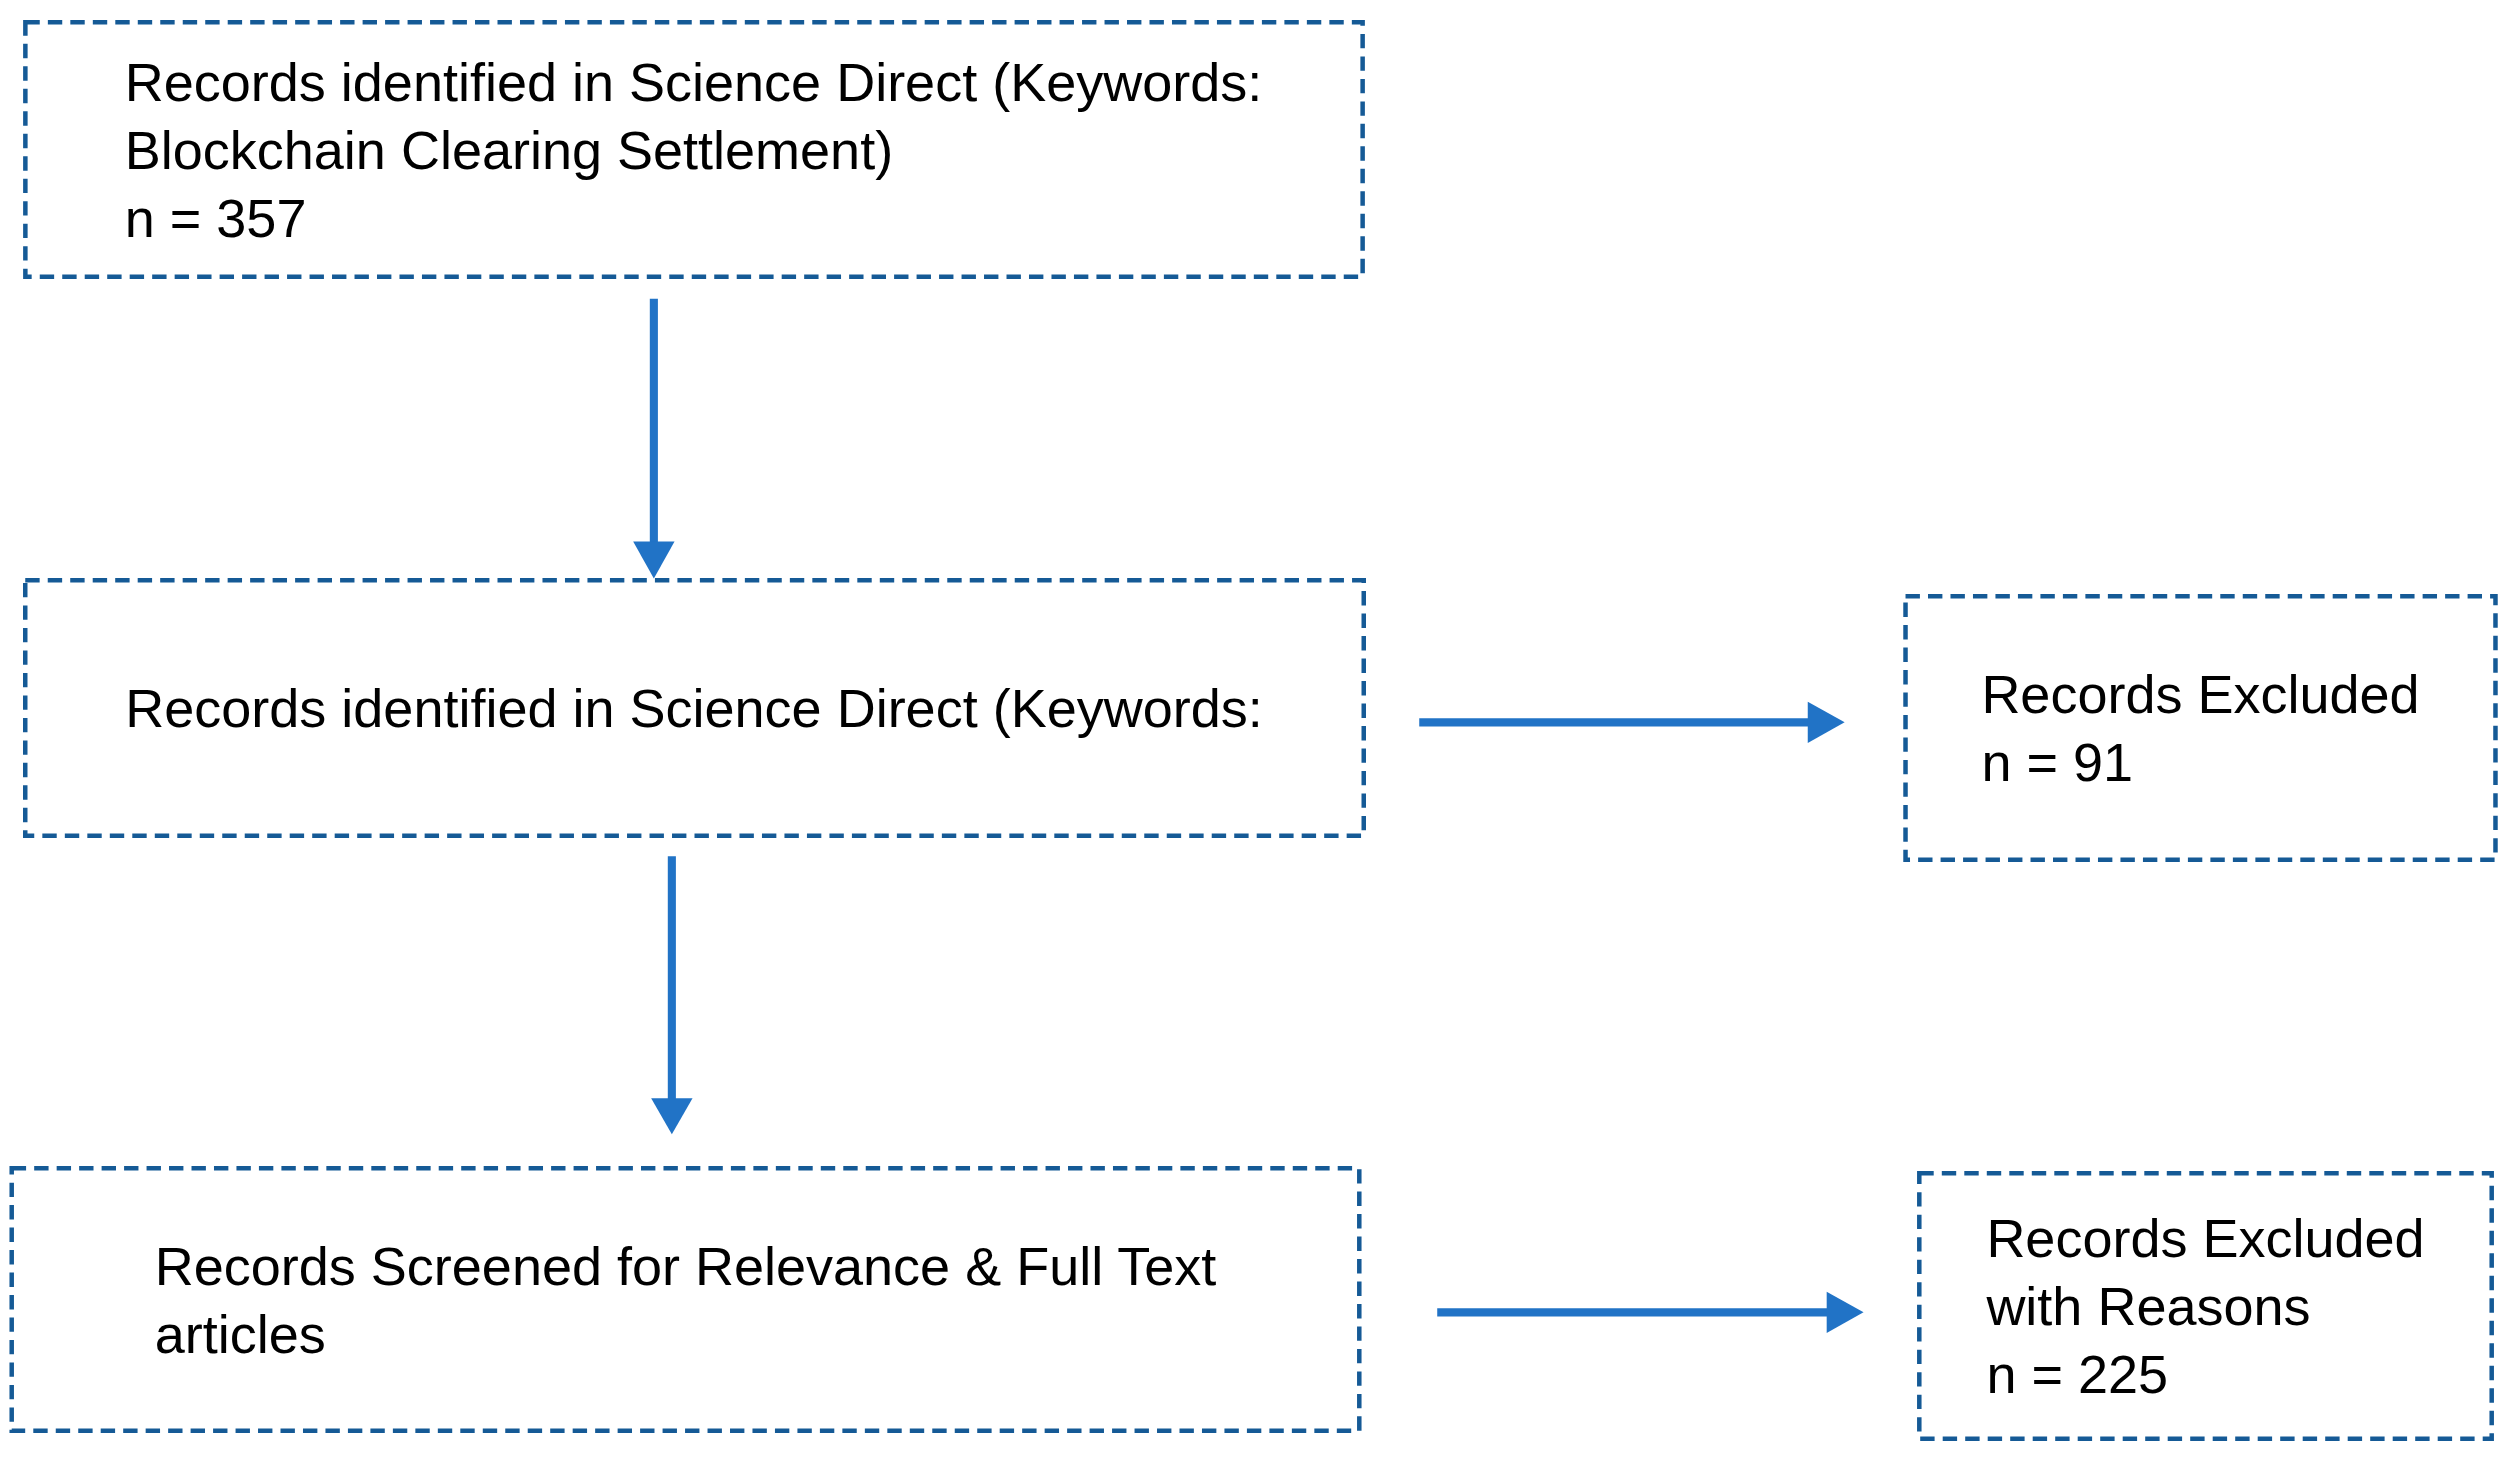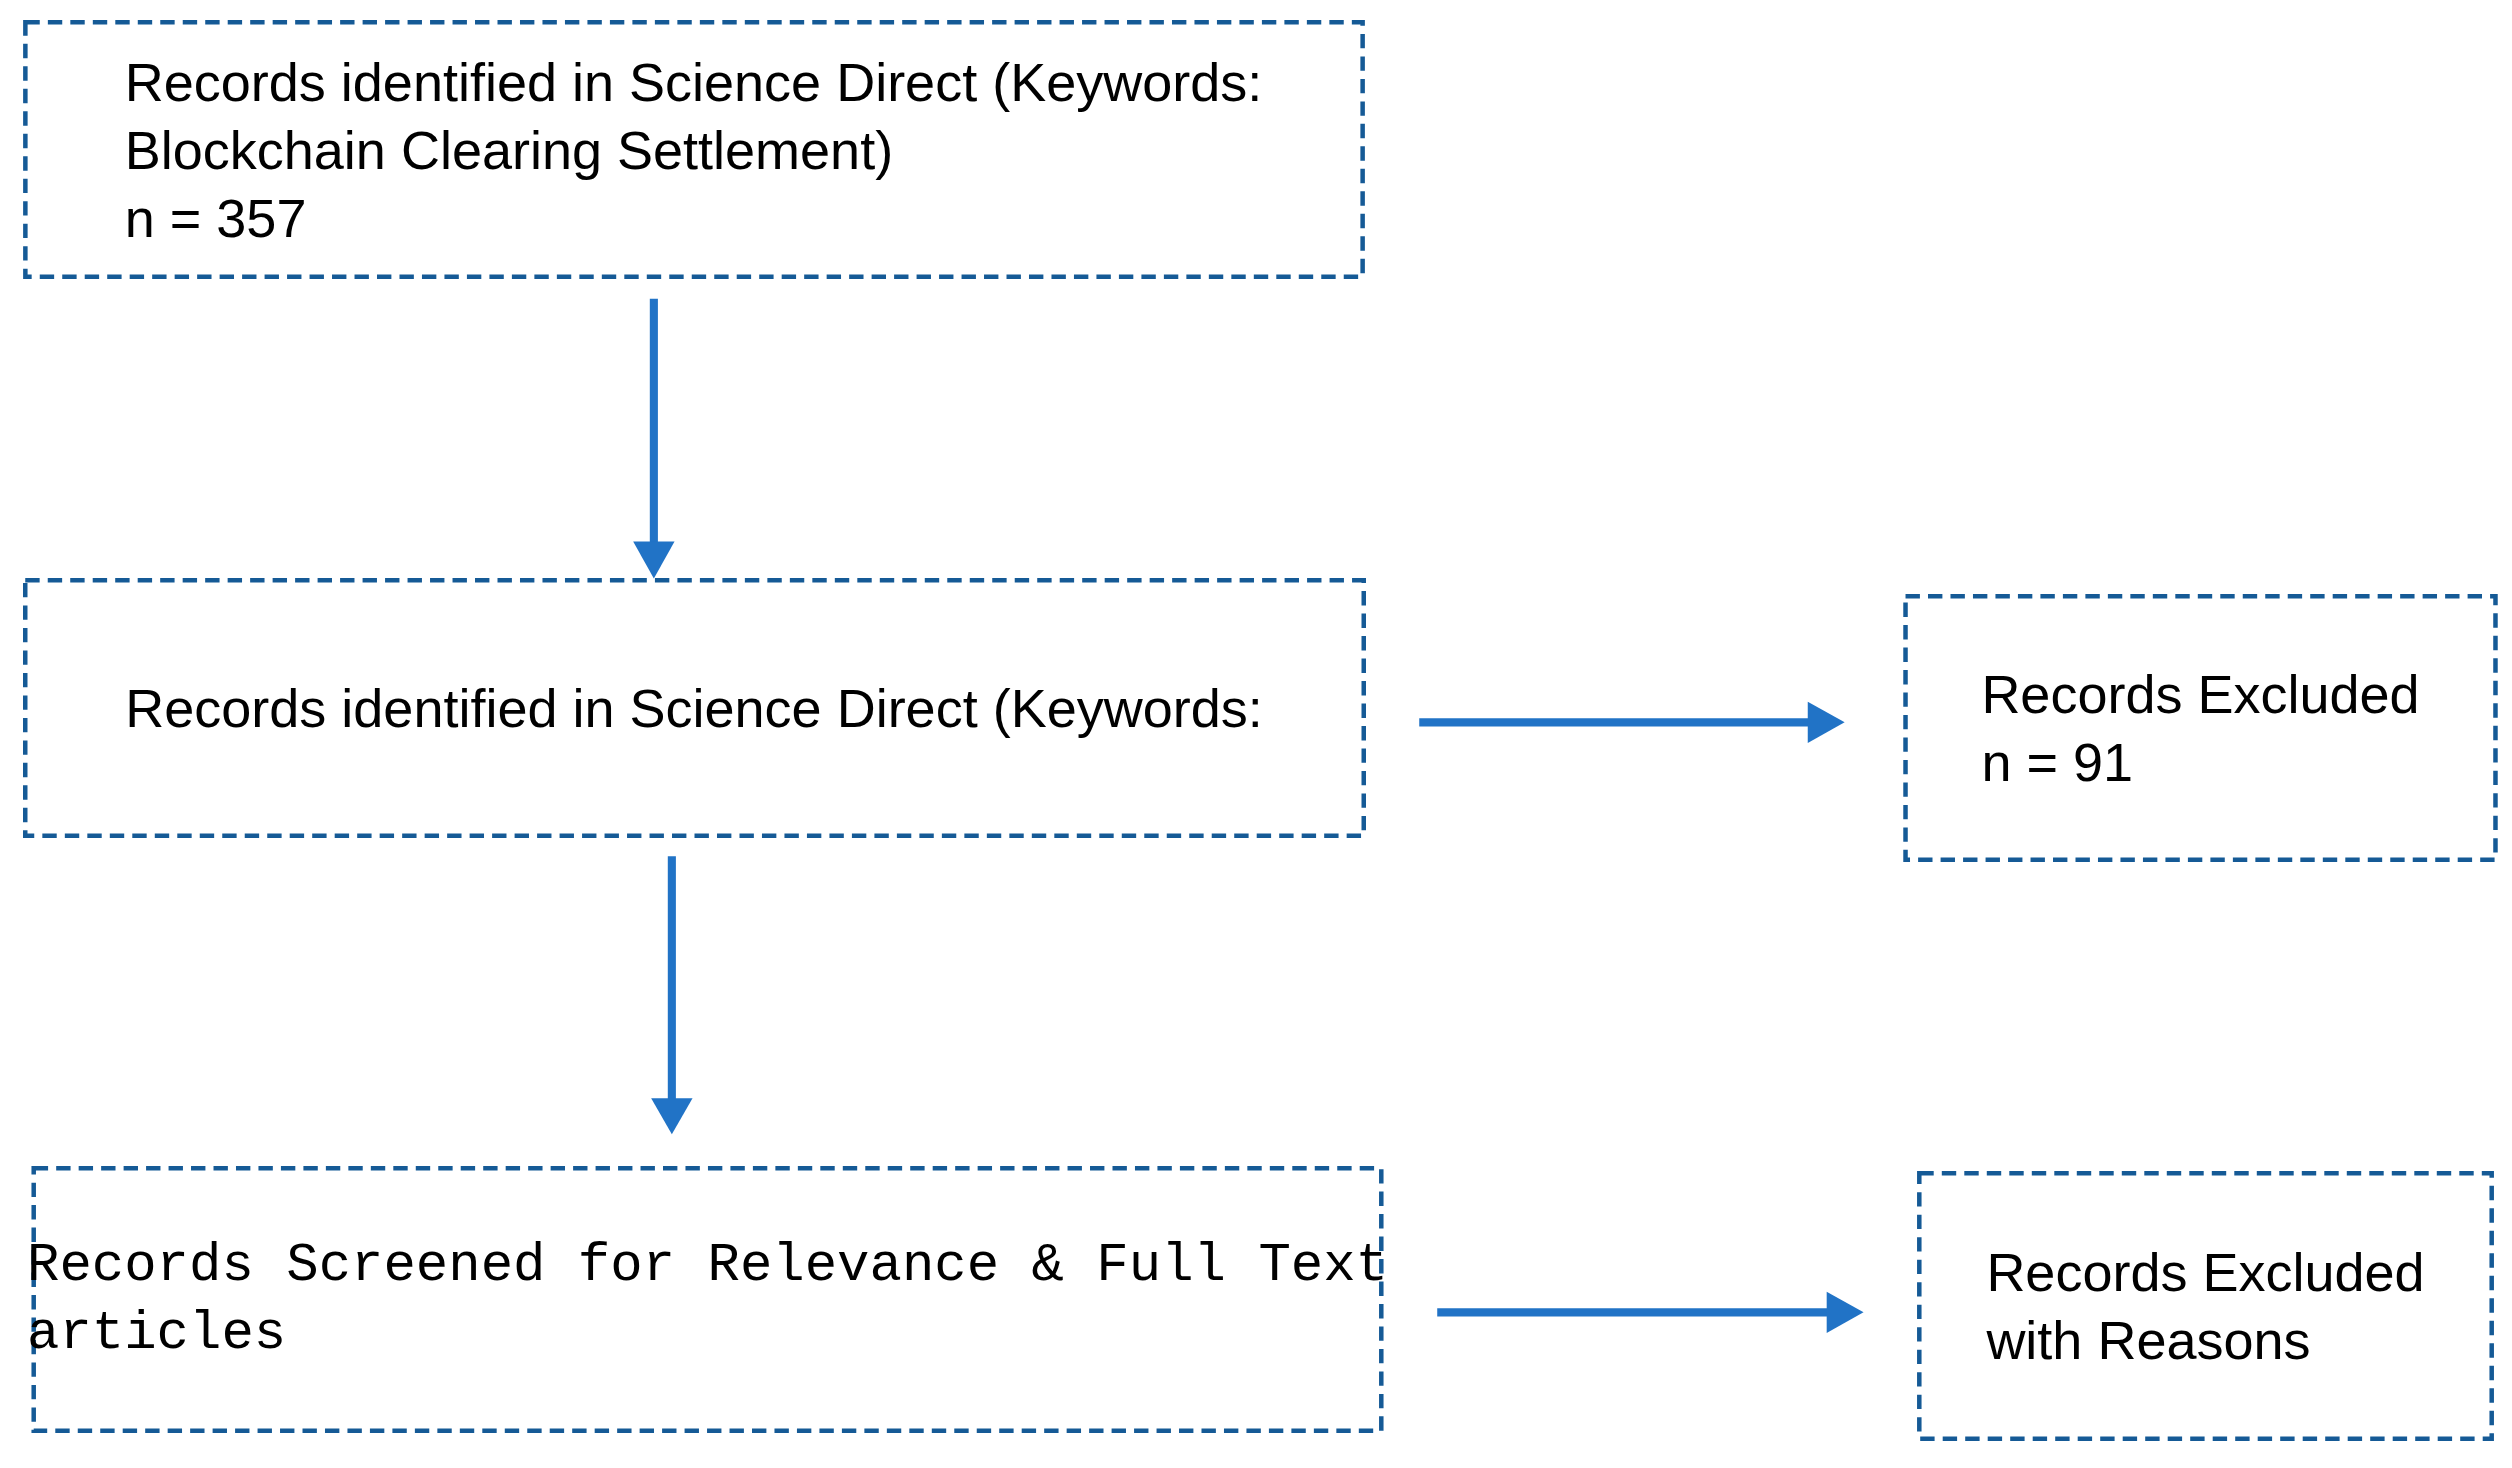--- a/index.html
+++ b/index.html
@@ -102,21 +102,21 @@
 
   <div class="box" style="left:22.5px; top:578px; width:1343px; height:260px;">
     <svg class="border-svg" viewBox="0 0 1493 289" aria-hidden="true">
       <rect class="dashed-rect" x="2.5" y="2.5" width="1488" height="284"></rect>
     </svg>
     <div class="lines">
       <div>Records identified in Science Direct (Keywords:</div>
     </div>
   </div>
 
-  <div class="box" style="left:31px; top:1166px; width:1353px; height:267px;font-family:Liberation Mono, monospace;">
+  <div class="box" style="left:9px; top:1166px; width:1353px; height:267px;">
     <svg class="border-svg" viewBox="0 0 1504 297" aria-hidden="true">
       <rect class="dashed-rect" x="2.5" y="2.5" width="1499" height="292"></rect>
     </svg>
     <div class="lines">
       <div>Records Screened for Relevance &amp; Full Text</div>
       <div>articles</div>
     </div>
   </div>
 
   <div class="box" style="left:1903px; top:594px; width:595px; height:268px;">
@@ -129,17 +129,18 @@
     </div>
   </div>
 
   <div class="box" style="left:1917px; top:1171px; width:577px; height:270px;">
     <svg class="border-svg" viewBox="0 0 641 300" aria-hidden="true">
       <rect class="dashed-rect" x="2.5" y="2.5" width="636" height="295"></rect>
     </svg>
     <div class="lines">
       <div>Records Excluded</div>
       <div>with Reasons</div>
+      <div>n = 225</div>
     </div>
   </div>
 
 </div>
 
 
 </body></html>

